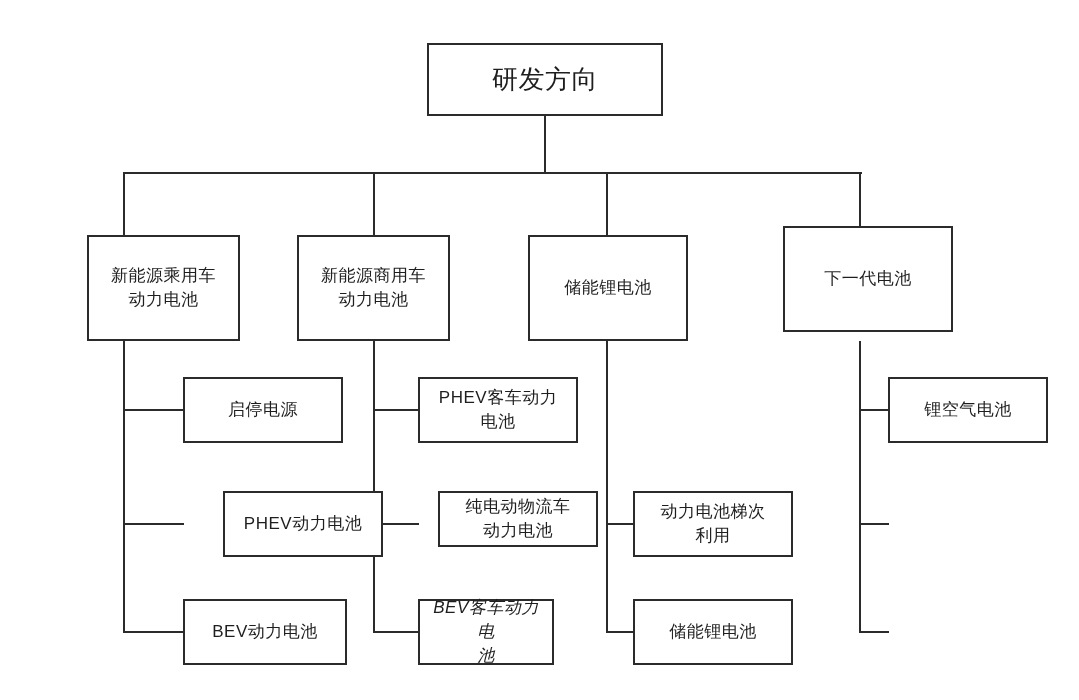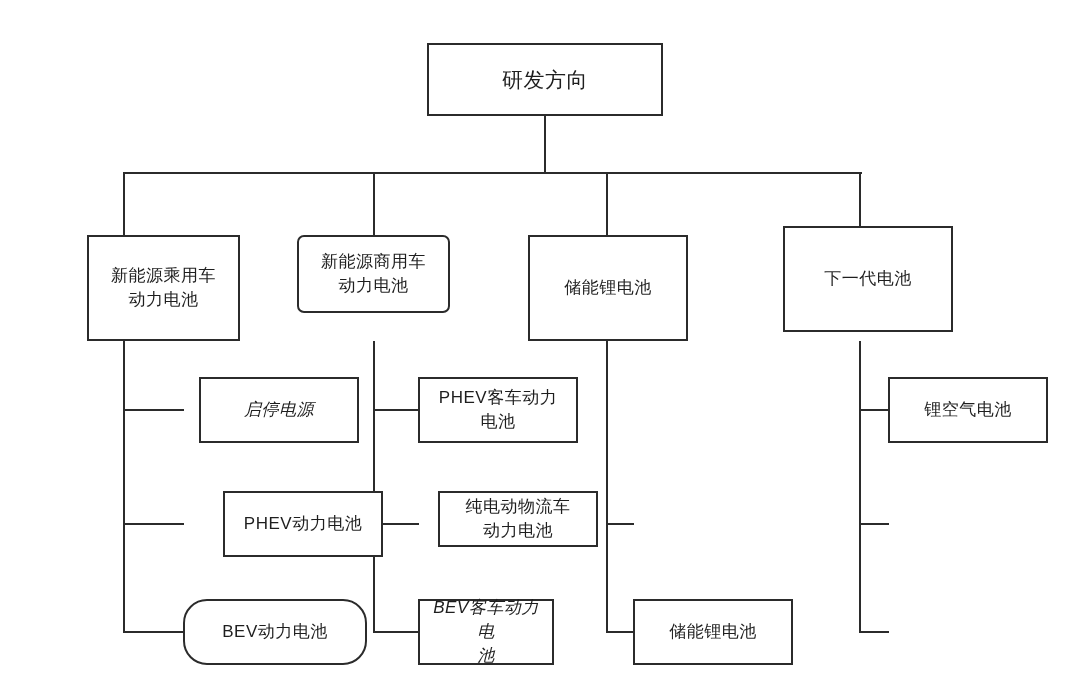--- a/index.html
+++ b/index.html
@@ -28,21 +28,21 @@
     display: flex;
     align-items: center;
     justify-content: center;
     text-align: center;
     line-height: 1.42;
     color: #1e1e1e;
     white-space: pre-line;
     letter-spacing: 0.5px;
   }
   .node.root {
-    font-size: 21px;
+    font-size: 26px;
   }
   .node.level2 {
     font-size: 17px;
   }
   .node.level3 {
     font-size: 17px;
     padding: 0 6px;
   }
   
   .line {
@@ -87,42 +87,44 @@
     <div class="line h" style="left:859px; top:523px; width:30px;"></div>
     <div class="line h" style="left:859px; top:631px; width:30px;"></div>
 
   </div>
 
   <div class="node root" style="left:427px; top:43px; width:236px; height:73px;">研发方向</div>
 
   <div class="node level2" style="left:47px; top:235px; width:153px; height:106px;margin-left:40px;">新能源乘用车
 动力电池</div>
 
-  <div class="node level2" style="left:297px; top:235px; width:153px; height:78px;border-radius:7px;">新能源商用车
+  <div class="node level2" style="left:297px; top:235px; width:153px; height:106px;">新能源商用车
 动力电池</div>
 
   <div class="node level2" style="left:528px; top:235px; width:160px; height:106px;">储能锂电池</div>
 
   <div class="node level2" style="left:783px; top:226px; width:170px; height:106px;">下一代电池</div>
 
-  <div class="node level3" style="left:199px; top:377px; width:160px; height:66px;font-style:italic;">启停电源</div>
+  <div class="node level3" style="left:183px; top:377px; width:160px; height:66px;">启停电源</div>
 
   <div class="node level3" style="left:183px; top:491px; width:160px; height:66px;margin-left:40px;">PHEV动力电池</div>
 
-  <div class="node level3" style="left:183px; top:599px; width:184px; height:66px;border-radius:24px;">BEV动力电池</div>
+  <div class="node level3" style="left:183px; top:599px; width:164px; height:66px;">BEV动力电池</div>
 
   <div class="node level3" style="left:418px; top:377px; width:160px; height:66px;">PHEV客车动力
 电池</div>
 
   <div class="node level3" style="left:438px; top:491px; width:160px; height:56px;">纯电动物流车
 动力电池</div>
 
   <div class="node level3" style="left:418px; top:599px; width:136px; height:66px;font-style:italic;">BEV客车动力电
 池</div>
 
+  <div class="node level3" style="left:633px; top:491px; width:160px; height:66px;">动力电池梯次
+利用</div>
 
   <div class="node level3" style="left:633px; top:599px; width:160px; height:66px;">储能锂电池</div>
 
   <div class="node level3" style="left:888px; top:377px; width:160px; height:66px;">锂空气电池</div>
 
 
 
 </div>
 
 </body></html>

